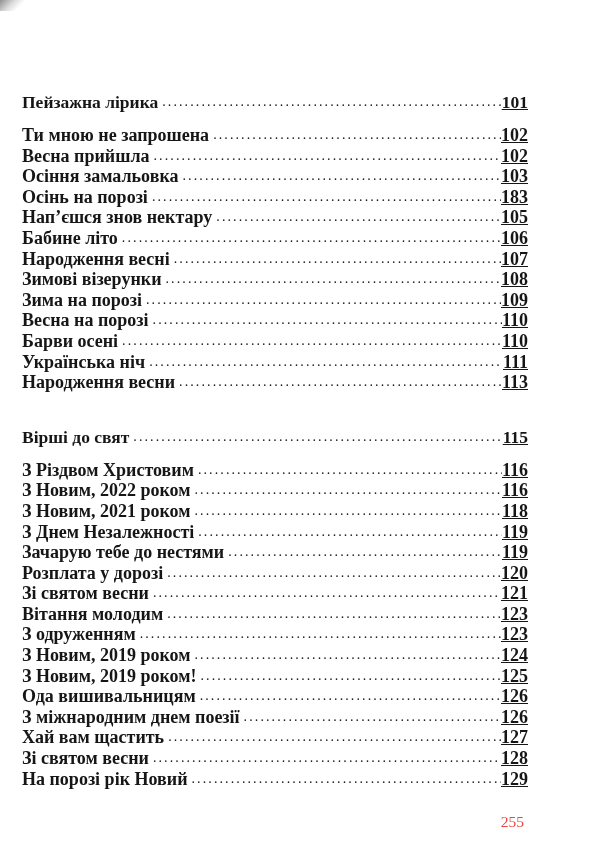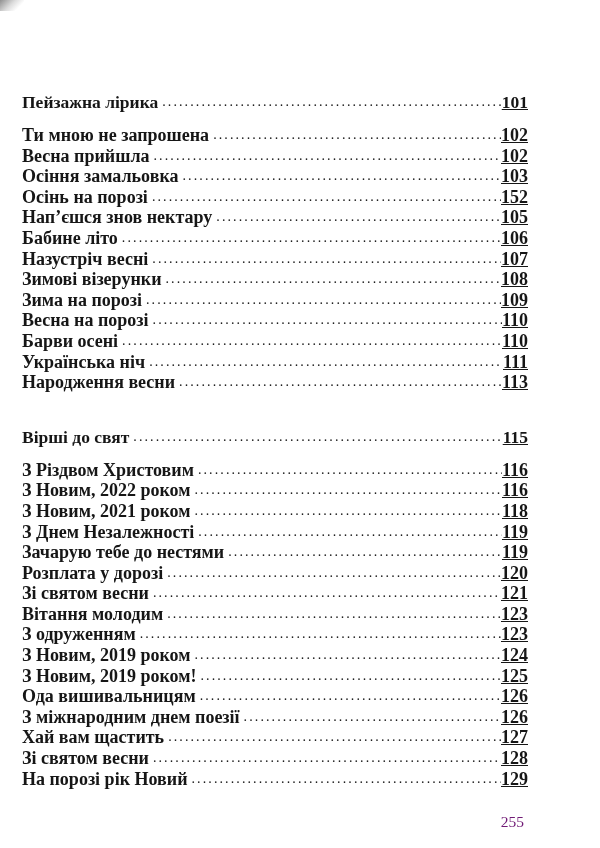--- a/index.html
+++ b/index.html
@@ -68,21 +68,21 @@
   .toc-page {
     white-space: nowrap;
     text-decoration: underline;
   }
   .footer-page-number {
     position: absolute;
     right: 76px;
     bottom: 17px;
     font-size: 15.5px;
     font-weight: 400;
-    color: #701a75;
+    color: #ef4444;
   }
 </style>
 </head>
 <body>
 
 <div class="corner-shadow"></div>
 
 <div class="page">
   <div id="toc">
       <div class="toc-row toc-heading-row">
@@ -101,34 +101,34 @@
         <span class="toc-page">102</span>
       </div>
       <div class="toc-row toc-entry-row">
         <span class="toc-title">Осіння замальовка</span>
         <span class="toc-dots"></span>
         <span class="toc-page">103</span>
       </div>
       <div class="toc-row toc-entry-row">
         <span class="toc-title">Осінь на порозі</span>
         <span class="toc-dots"></span>
-        <span class="toc-page">152</span>
+        <span class="toc-page">183</span>
       </div>
       <div class="toc-row toc-entry-row">
         <span class="toc-title">Нап’єшся знов нектару</span>
         <span class="toc-dots"></span>
         <span class="toc-page">105</span>
       </div>
       <div class="toc-row toc-entry-row">
         <span class="toc-title">Бабине літо</span>
         <span class="toc-dots"></span>
         <span class="toc-page">106</span>
       </div>
       <div class="toc-row toc-entry-row">
-        <span class="toc-title">Назустріч весні</span>
+        <span class="toc-title">Народження весні</span>
         <span class="toc-dots"></span>
         <span class="toc-page">107</span>
       </div>
       <div class="toc-row toc-entry-row">
         <span class="toc-title">Зимові візерунки</span>
         <span class="toc-dots"></span>
         <span class="toc-page">108</span>
       </div>
       <div class="toc-row toc-entry-row">
         <span class="toc-title">Зима на порозі</span>

